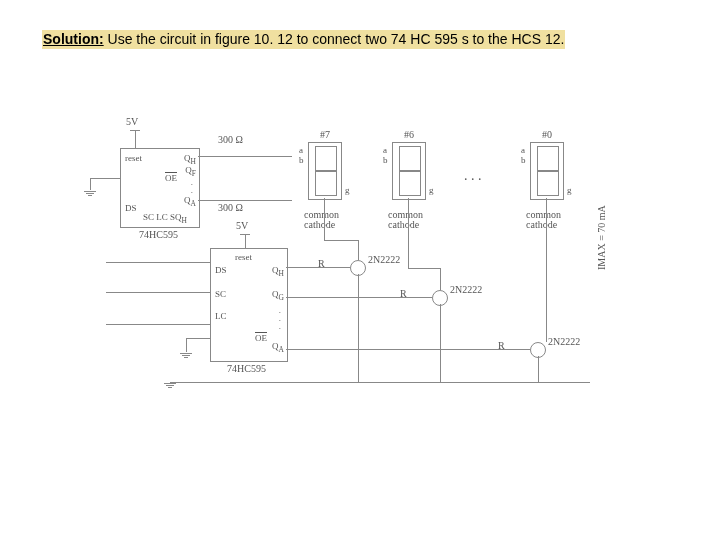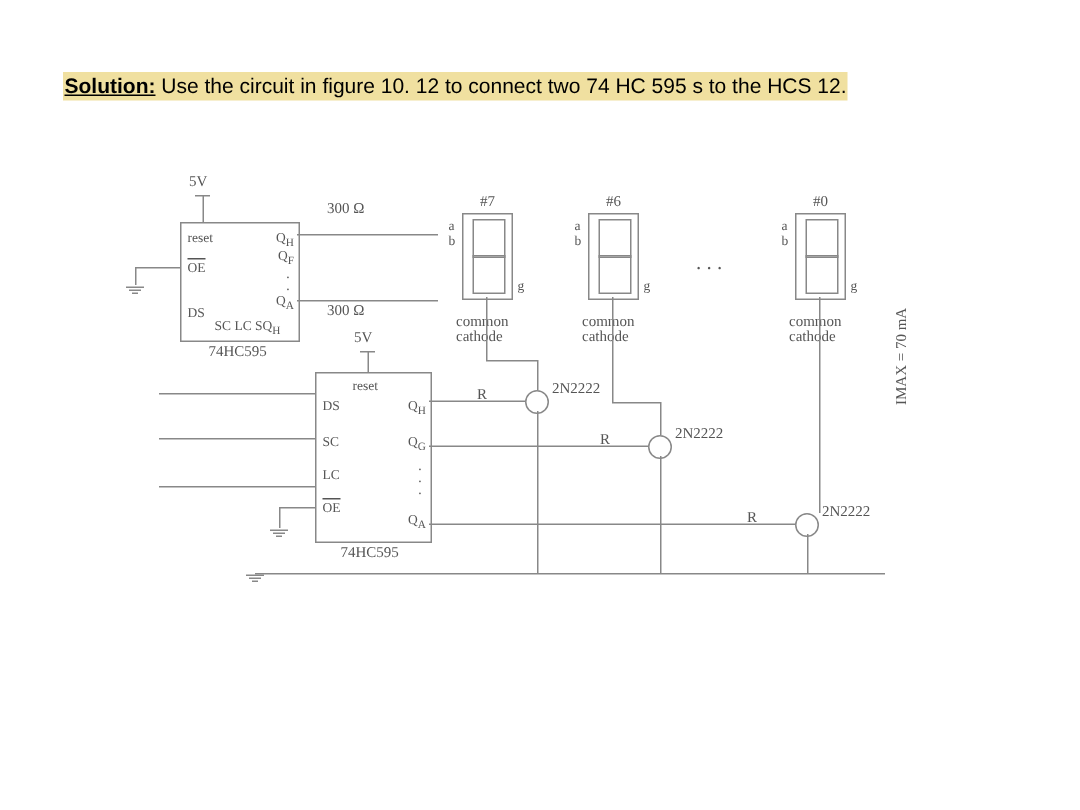--- a/index.html
+++ b/index.html
@@ -13,21 +13,21 @@
     position: relative;
     overflow: hidden;
   }
   .header {
     padding: 28px 42px 6px 42px;
     line-height: 1.35;
   }
   .ex-label { font-weight: bold; text-decoration: underline; }
   .sol-label { font-weight: bold; text-decoration: underline; }
   .hl { display:inline-block; background:#f0e0a0; padding:0 1px; }
-  .sol-line { margin-top:20px; }
+  .sol-line { margin-top:2px; }
 
   .diagram {
     position: absolute;
     left: 60px; top: 120px;
     width: 600px; height: 340px;
   }
   .chip {
     position: absolute;
     border: 1px solid #888;
     background: #fff;
@@ -75,21 +75,21 @@
   .caption {
     position:absolute;
     left:0; right:0; bottom:4px;
     text-align:center;
     font-family:"Times New Roman",serif;
     font-size:11px;
     color:#555;
   }
   .gnd { position:absolute; }
   .gnd div { height:1px; background:#888; margin:1px auto; }
-  .ober { text-decoration: overline; }
+  .ober { text-decoration: overline; margin-left: 40px; }
 </style>
 </head>
 <body>
 
 <div class="header">
   <div class="sol-line">
     <span class="hl"><span class="sol-label">Solution:</span><span> Use the circuit in figure 10. 12 to connect two 74 HC 595 s to the HCS 12.</span></span>
   </div>
 </div>
 

